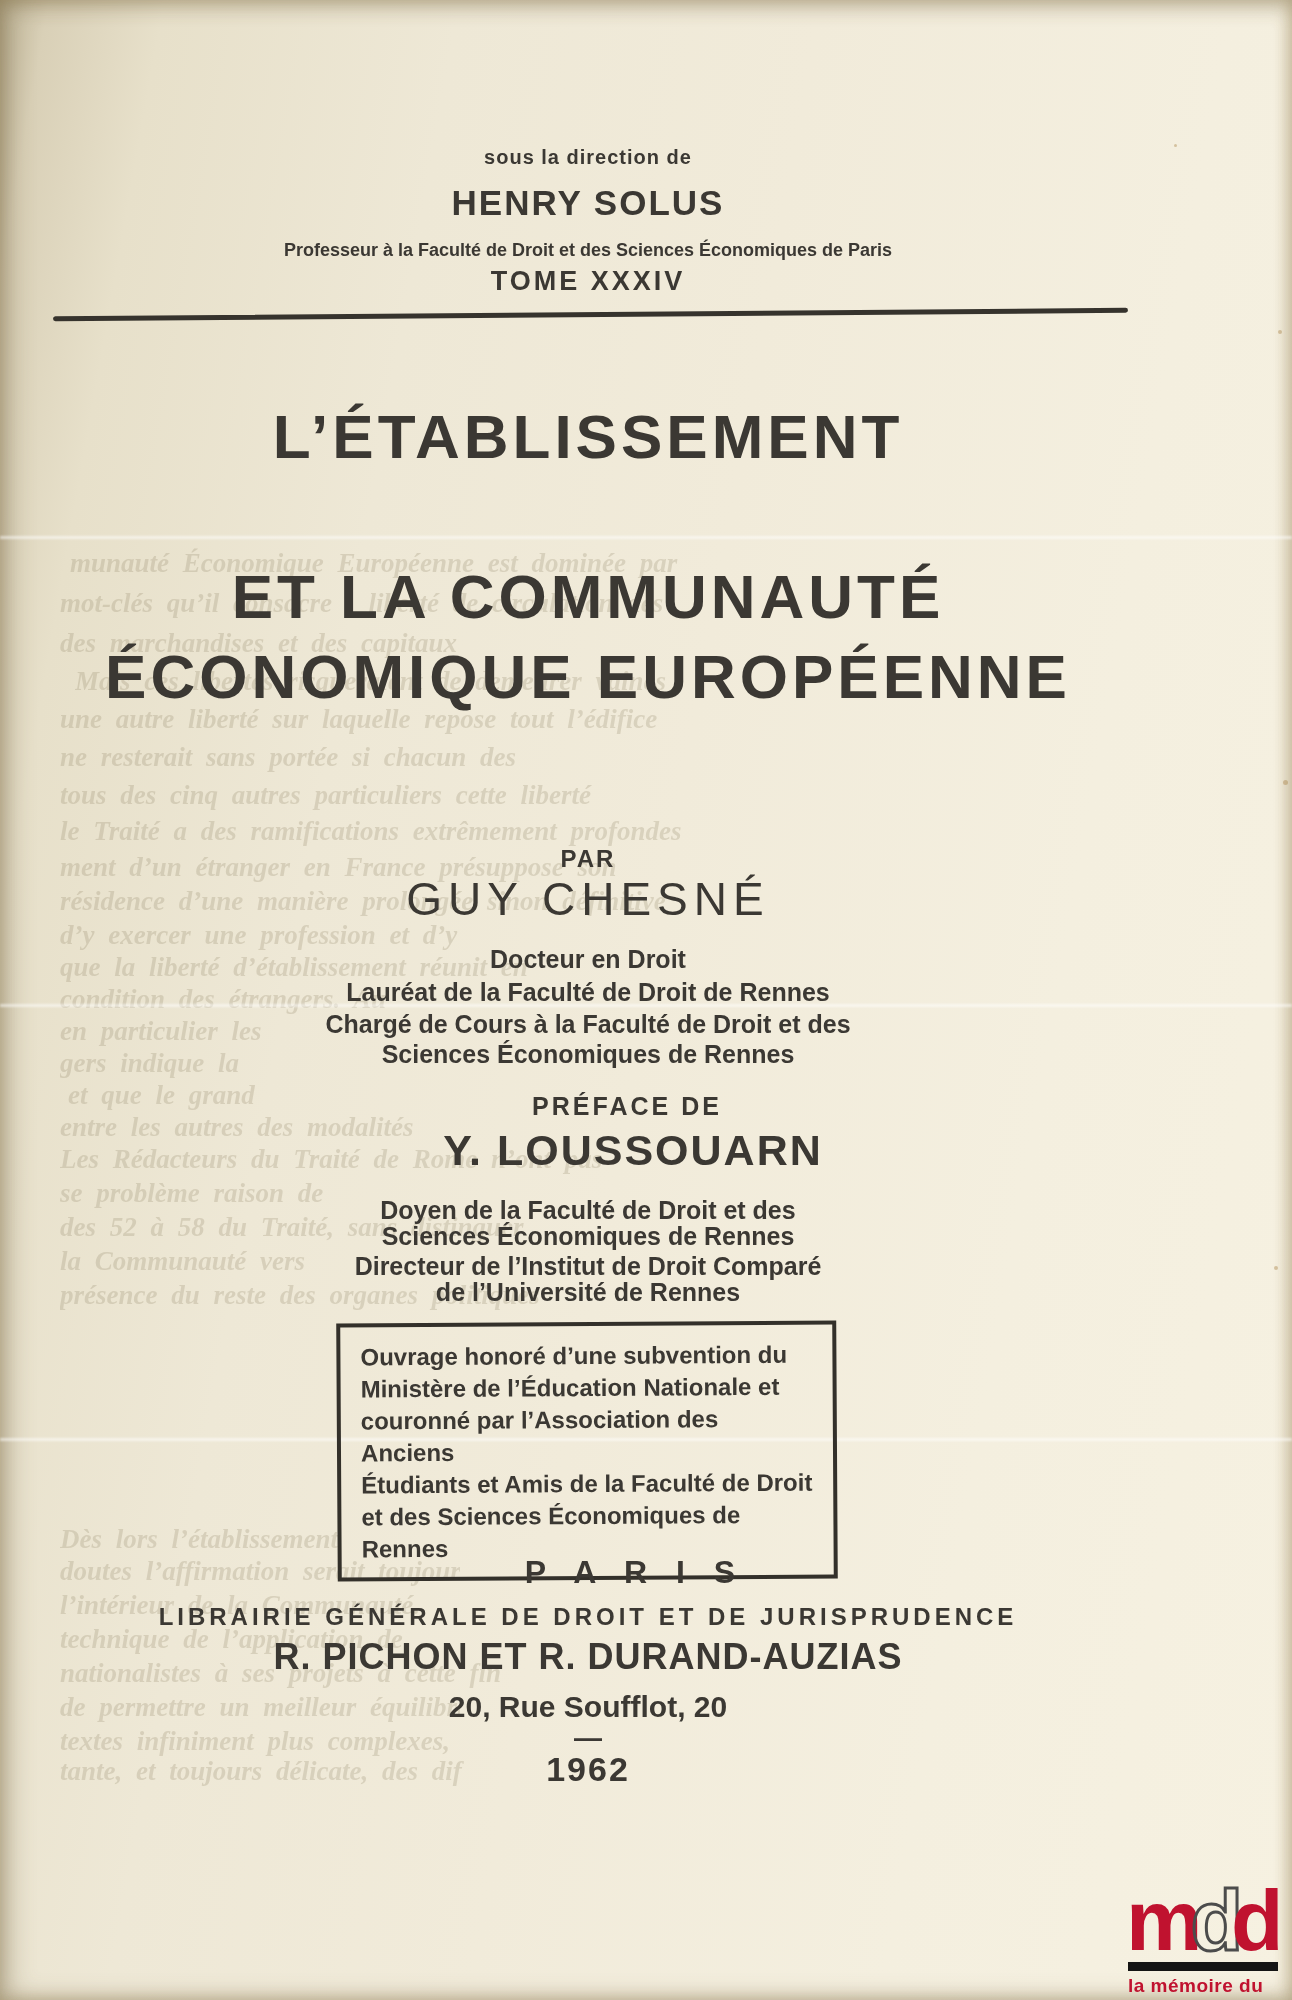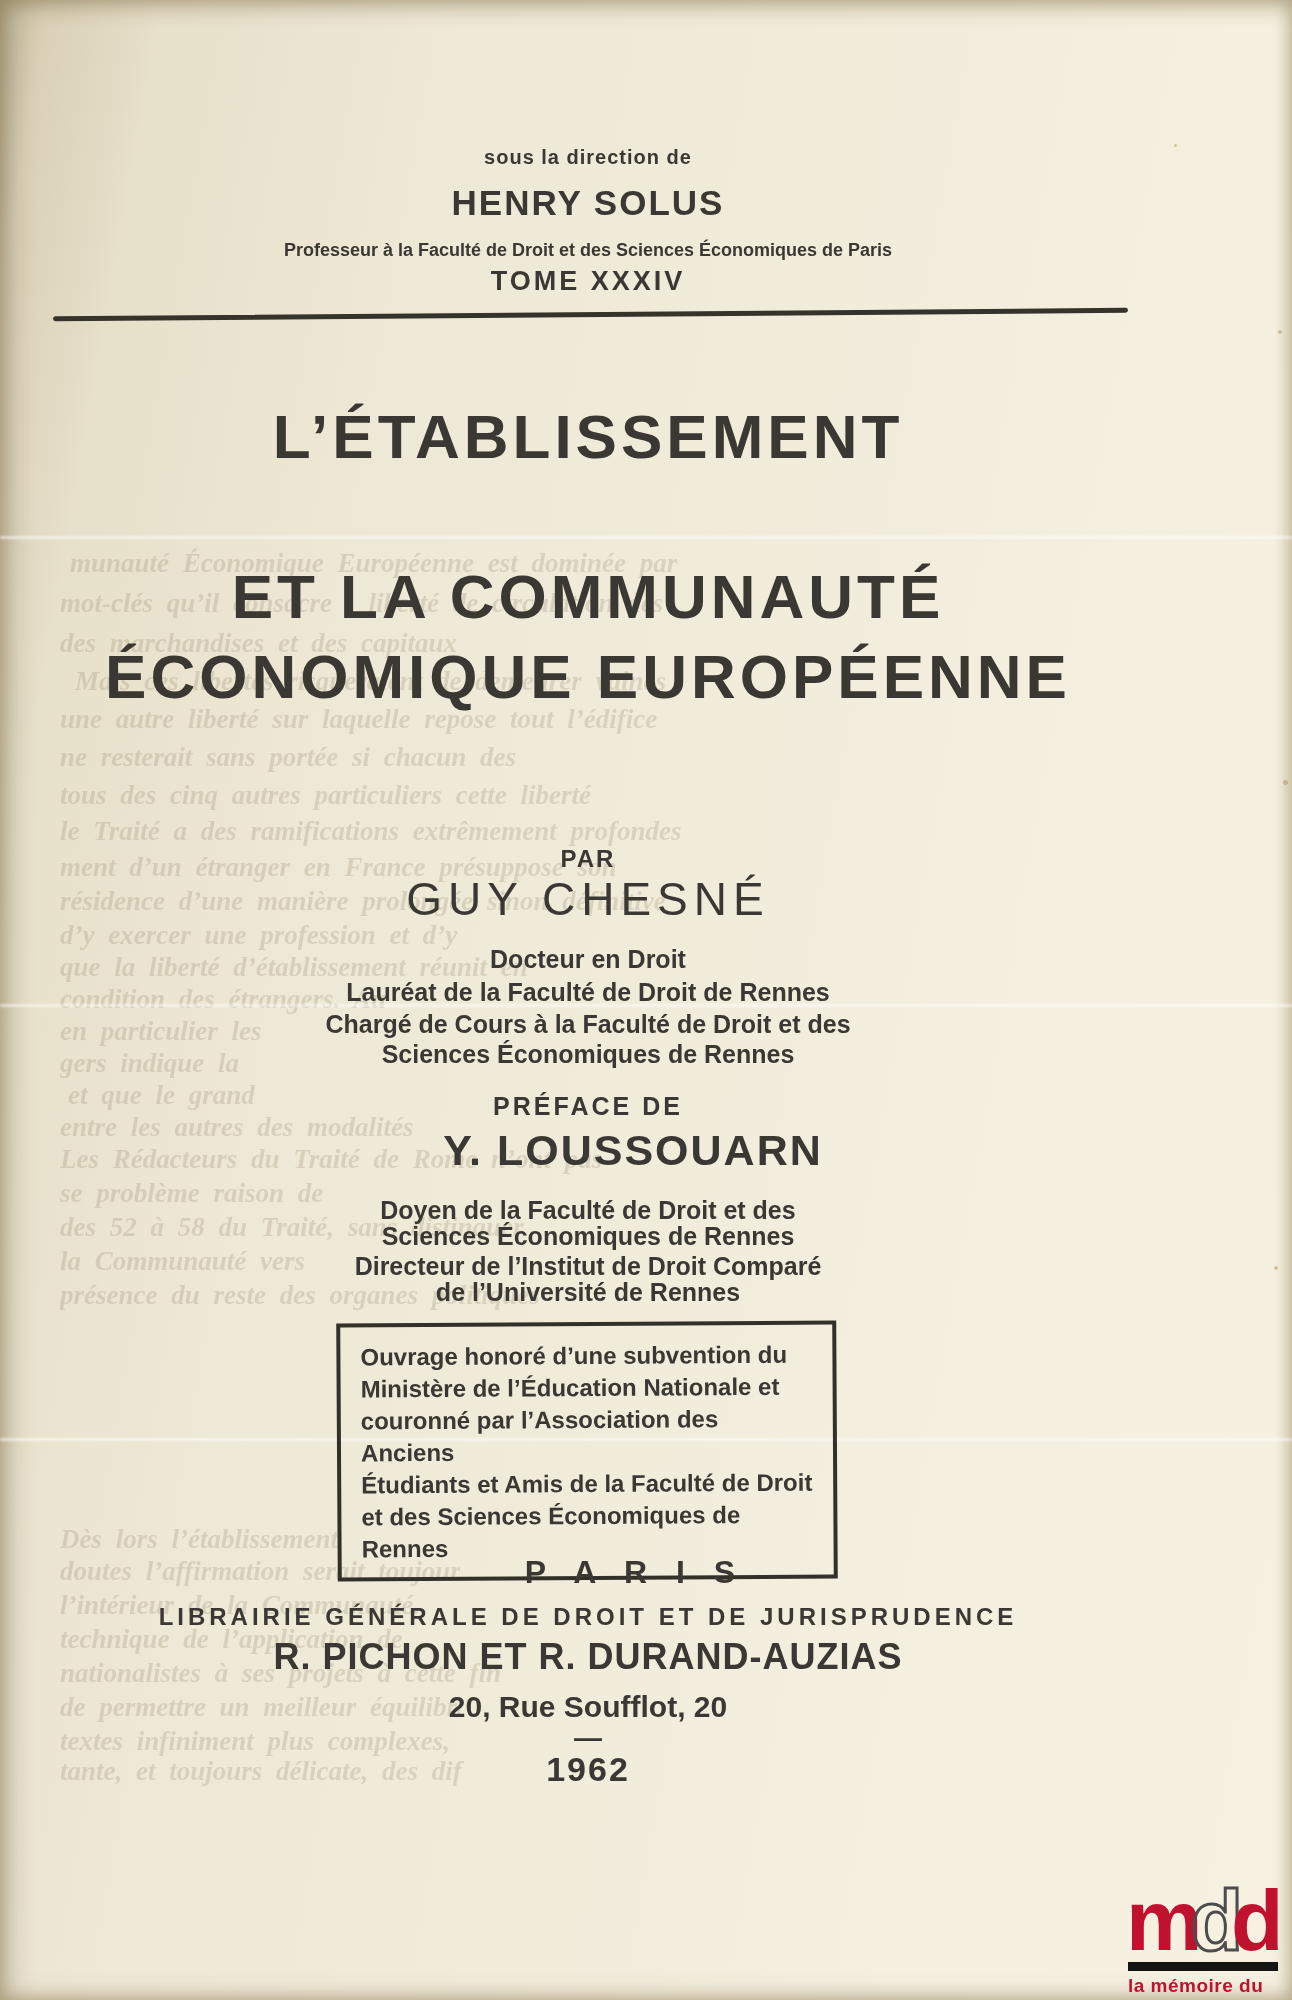--- a/index.html
+++ b/index.html
@@ -24,21 +24,21 @@
   .series-prof{top:240px;font-size:18px;font-weight:700;}
   .series-tome{top:266px;font-size:27px;font-weight:700;letter-spacing:3px;}
   .rule{top:312px;left:53px;width:1075px;height:5px;background:#36332d;
         transform:rotate(-.45deg);border-radius:3px;}
   .title{font-size:62px;font-weight:700;letter-spacing:4px;line-height:62px;}
   .t1{top:406px;}.t2{top:486px;}.t3{top:566px;}.t4{top:646px;}
   .par{top:845px;font-size:24px;font-weight:700;letter-spacing:2px;}
   .author-name{top:872px;font-size:46px;font-weight:400;letter-spacing:6px;}
   .cred{font-size:25px;font-weight:700;}
   .a1{top:945px;}.a2{top:978px;}.a3{top:1010px;}.a4{top:1040px;}
-  .pref-label{top:1092px;font-size:25px;font-weight:700;letter-spacing:3px;}
+  .pref-label{top:1092px;font-size:25px;font-weight:700;letter-spacing:3px;padding-left:39px;}
   .pref-name{top:1126px;font-size:43px;font-weight:700;letter-spacing:2px;margin-left:45px;}
   .p1{top:1196px;}.p2{top:1222px;}.p3{top:1252px;}.p4{top:1278px;}
   .award{top:1322px;left:337px;width:500px;box-sizing:border-box;
          border:4px solid #33302a;padding:14px 18px 12px 20px;
          transform:rotate(-.35deg);color:#3b3833;
          font-size:24px;font-weight:700;line-height:32px;text-align:left;}
   .imp-city{top:1554px;font-size:32px;font-weight:700;letter-spacing:10px;padding-left:47px;}
   .imp-pub{top:1603px;font-size:24px;font-weight:700;letter-spacing:4px;}
   .imp-names{top:1636px;font-size:36px;font-weight:700;letter-spacing:1px;}
   .imp-addr{top:1690px;font-size:30px;font-weight:700;}

